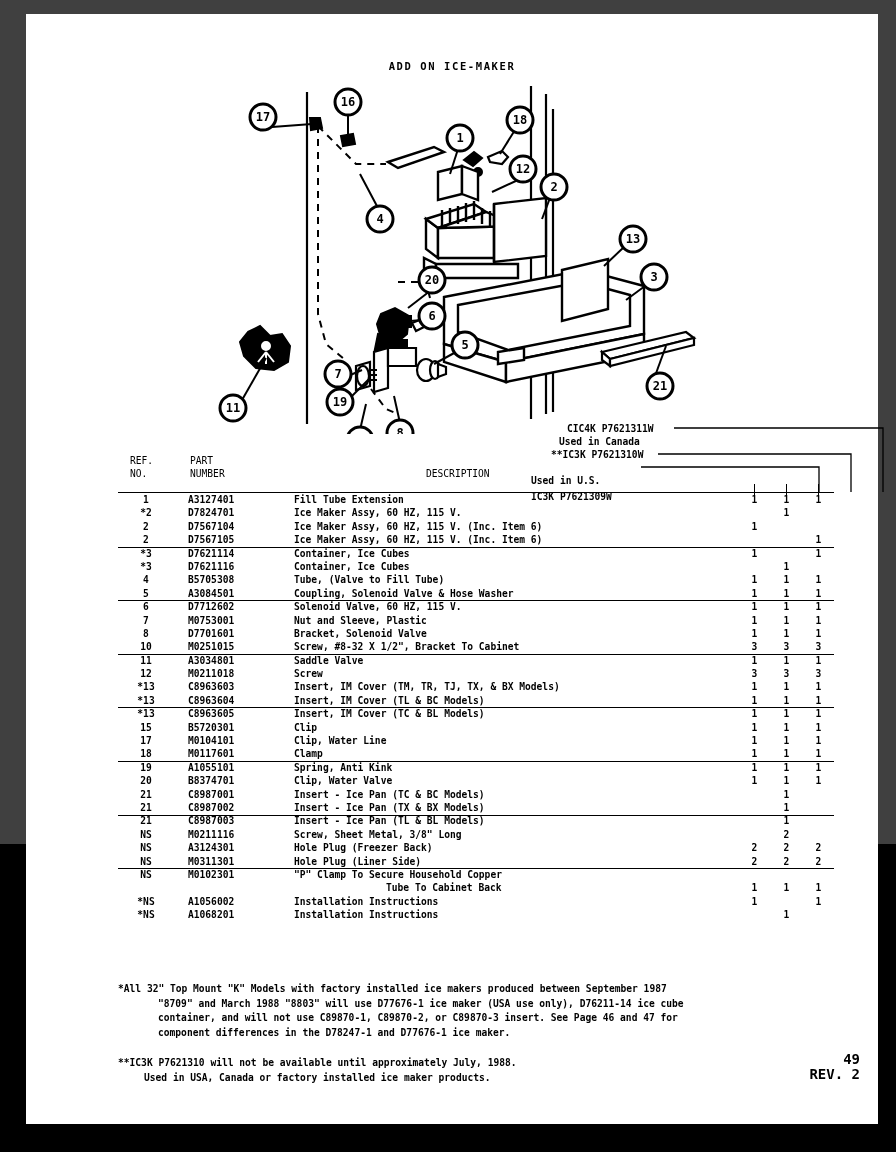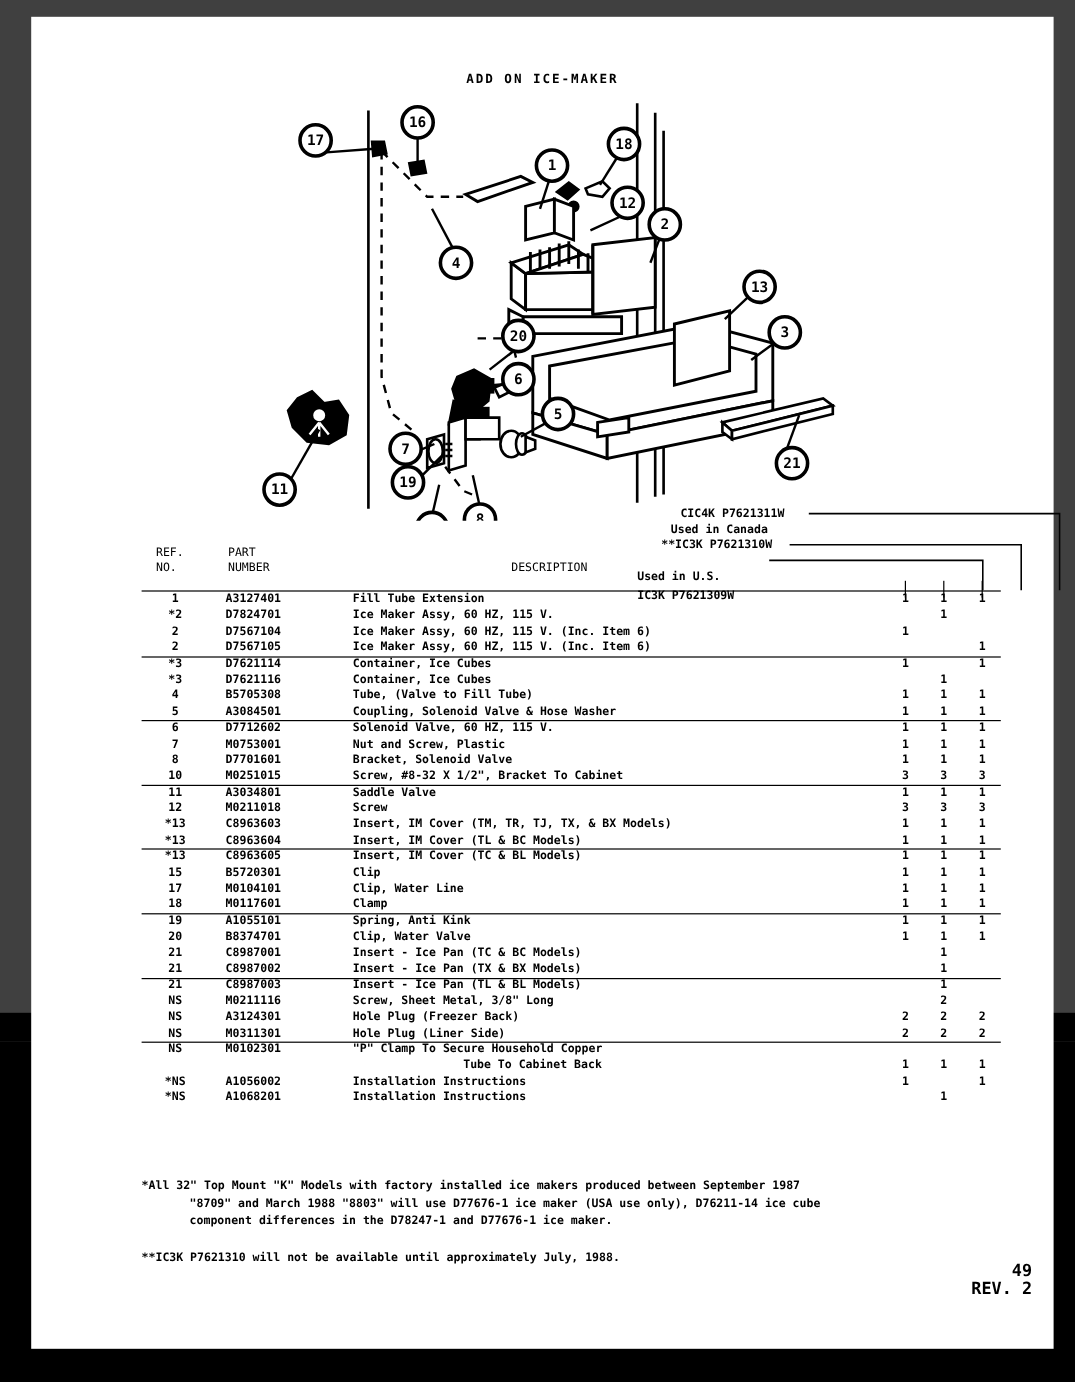--- a/index.html
+++ b/index.html
@@ -382,21 +382,21 @@
             <span class="c-ref">6</span>
             <span class="c-part">D7712602</span>
             <span class="c-desc">Solenoid Valve, 60 HZ, 115 V.</span>
             <span class="q q1">1</span>
             <span class="q q2">1</span>
             <span class="q q3">1</span>
           </div>
           <div class="row">
             <span class="c-ref">7</span>
             <span class="c-part">M0753001</span>
-            <span class="c-desc">Nut and Screw, Plastic</span>
+            <span class="c-desc">Nut and Sleeve, Plastic</span>
             <span class="q q1">1</span>
             <span class="q q2">1</span>
             <span class="q q3">1</span>
           </div>
           <div class="row">
             <span class="c-ref">8</span>
             <span class="c-part">D7701601</span>
             <span class="c-desc">Bracket, Solenoid Valve</span>
             <span class="q q1">1</span>
             <span class="q q2">1</span>
@@ -578,23 +578,25 @@
           <div class="rule" style="top: -2px;"></div>
         </div>
     <div class="vlead" style="left: 636px; top: 30px; height: 14px;"></div>
         <div class="vlead" style="left: 668px; top: 30px; height: 14px;"></div>
         <div class="vlead" style="left: 700px; top: 30px; height: 14px;"></div>
       </div>
 
     <div id="notes">
       <div class="n">*All 32" Top Mount "K" Models with factory installed ice makers produced between September 1987</div>
       <div class="n ind2">"8709" and March 1988 "8803" will use D77676-1 ice maker (USA use only), D76211-14 ice cube</div>
+      <div class="n ind2">container, and will not use C89870-1, C89870-2, or C89870-3 insert.  See Page 46 and 47 for</div>
       <div class="n ind2">component differences in the D78247-1 and D77676-1 ice maker.</div>
       <div class="n" style="height:16px;"></div>
       <div class="n">**IC3K P7621310 will not be available until approximately July, 1988.</div>
+      <div class="n ind1">Used in USA, Canada or factory installed ice maker products.</div>
     </div>
 
     <div id="pagenum">
       <div>49</div>
       <div>REV. 2</div>
     </div>
 
   </div>
 </div>
 

